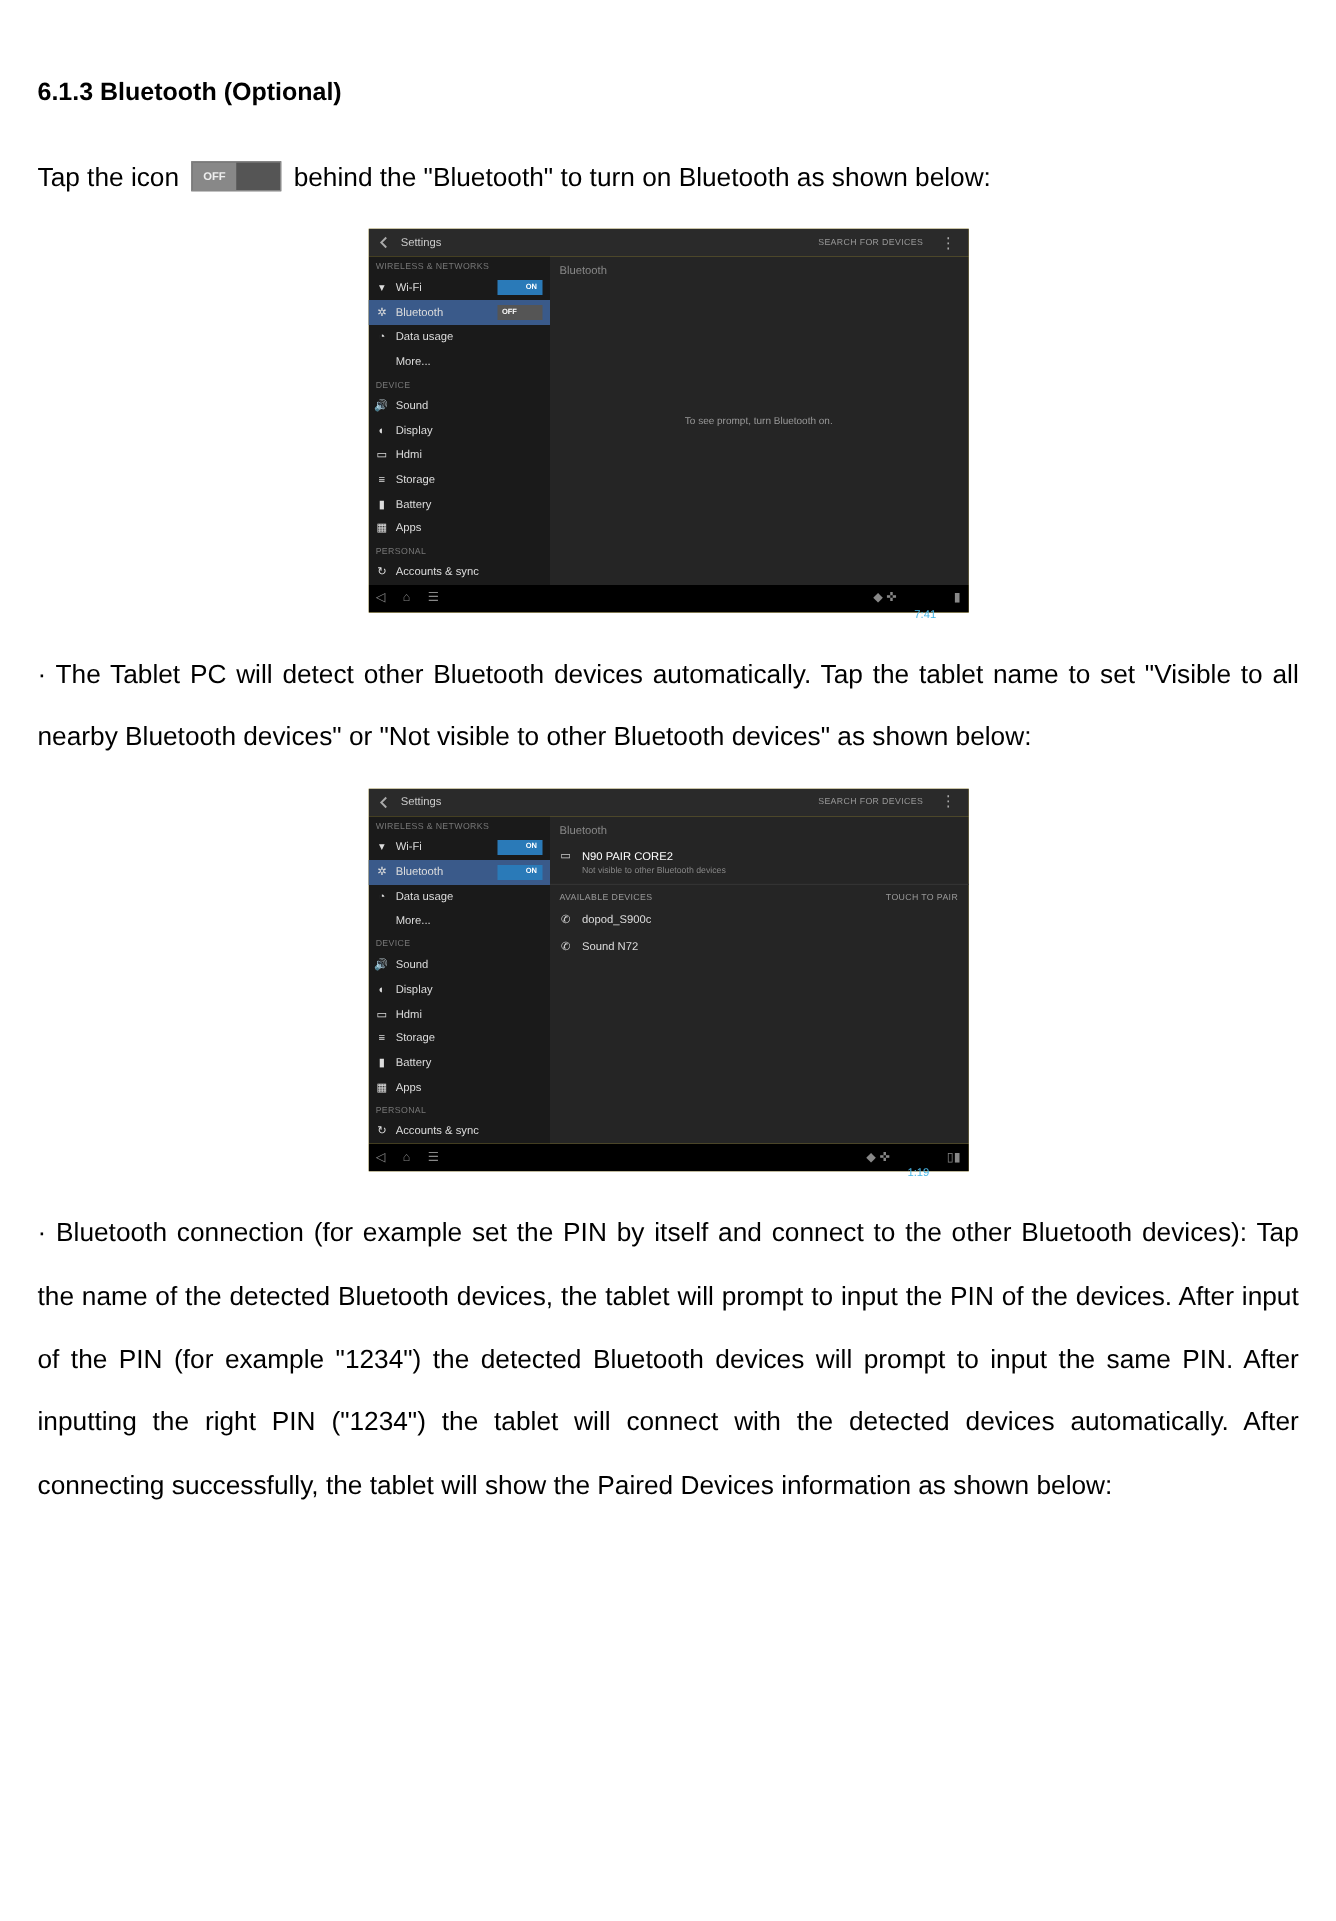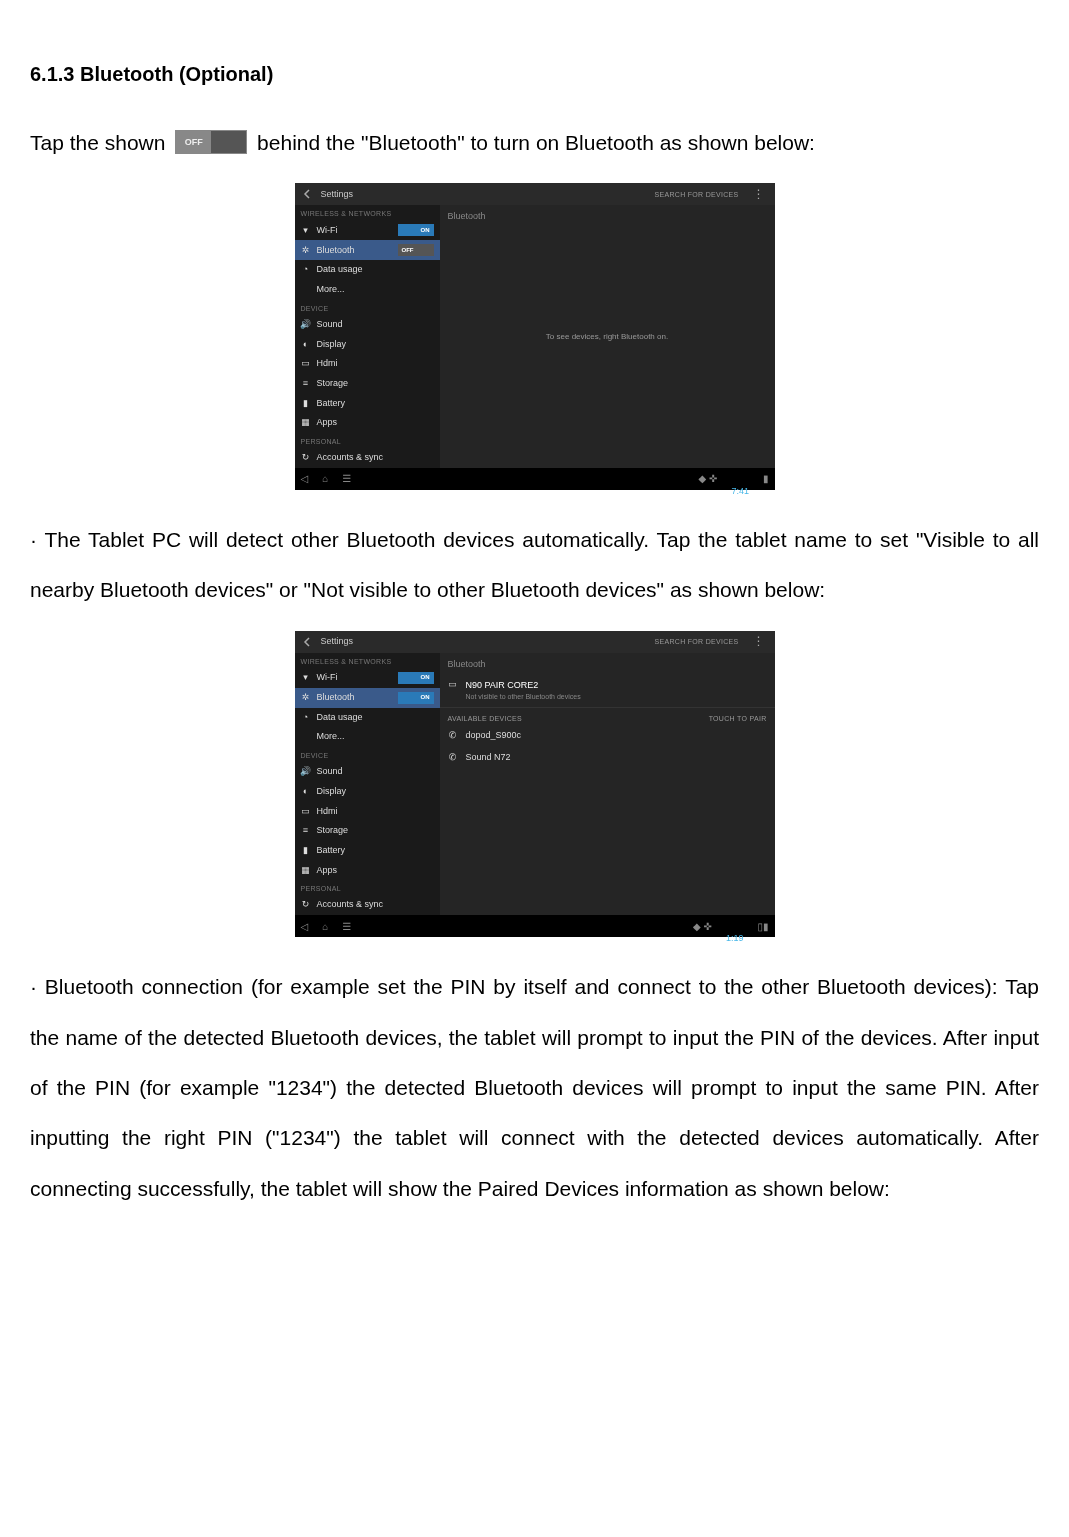--- a/index.html
+++ b/index.html
@@ -182,21 +182,21 @@
   }
   .ss-navbar .spacer { flex: 1; }
   .ss-time { color: #4ab8e8; font-size: 9px; margin-top: 26px; }
 </style>
 </head>
 <body>
 
 <h2>6.1.3 Bluetooth (Optional)</h2>
 
 <p>
-  <span>Tap the shown </span>
+  <span>Tap the icon </span>
   <span class="inline-toggle"></span>
   <span> behind the "Bluetooth" to turn on Bluetooth as shown below:</span>
 </p>
 
 <div class="screenshot">
   <div class="ss-header">
     <span class="ss-back">
       <svg width="10" height="10" viewBox="0 0 10 10">
           <path d="M6 1 L2 5 L6 9" stroke="#aaa" fill="none" stroke-width="1.5"></path>
         </svg>
@@ -252,21 +252,21 @@
         <span>Apps</span>
       </div>
       <div class="ss-section-label">PERSONAL</div>
       <div class="ss-item">
         <span class="ss-icon">↻</span>
         <span>Accounts &amp; sync</span>
       </div>
     </div>
     <div class="ss-main">
       <div class="ss-main-title">Bluetooth</div>
-      <div class="ss-main-center">To see devices, right Bluetooth on.</div>
+      <div class="ss-main-center">To see prompt, turn Bluetooth on.</div>
     </div>
   </div>
   <div class="ss-navbar">
     <span>◁</span>
     <span>⌂</span>
     <span>☰</span>
     <span class="spacer"></span>
     <span>◆ ✜</span>
     <span class="ss-time">7:41</span>
     <span>▮</span>

